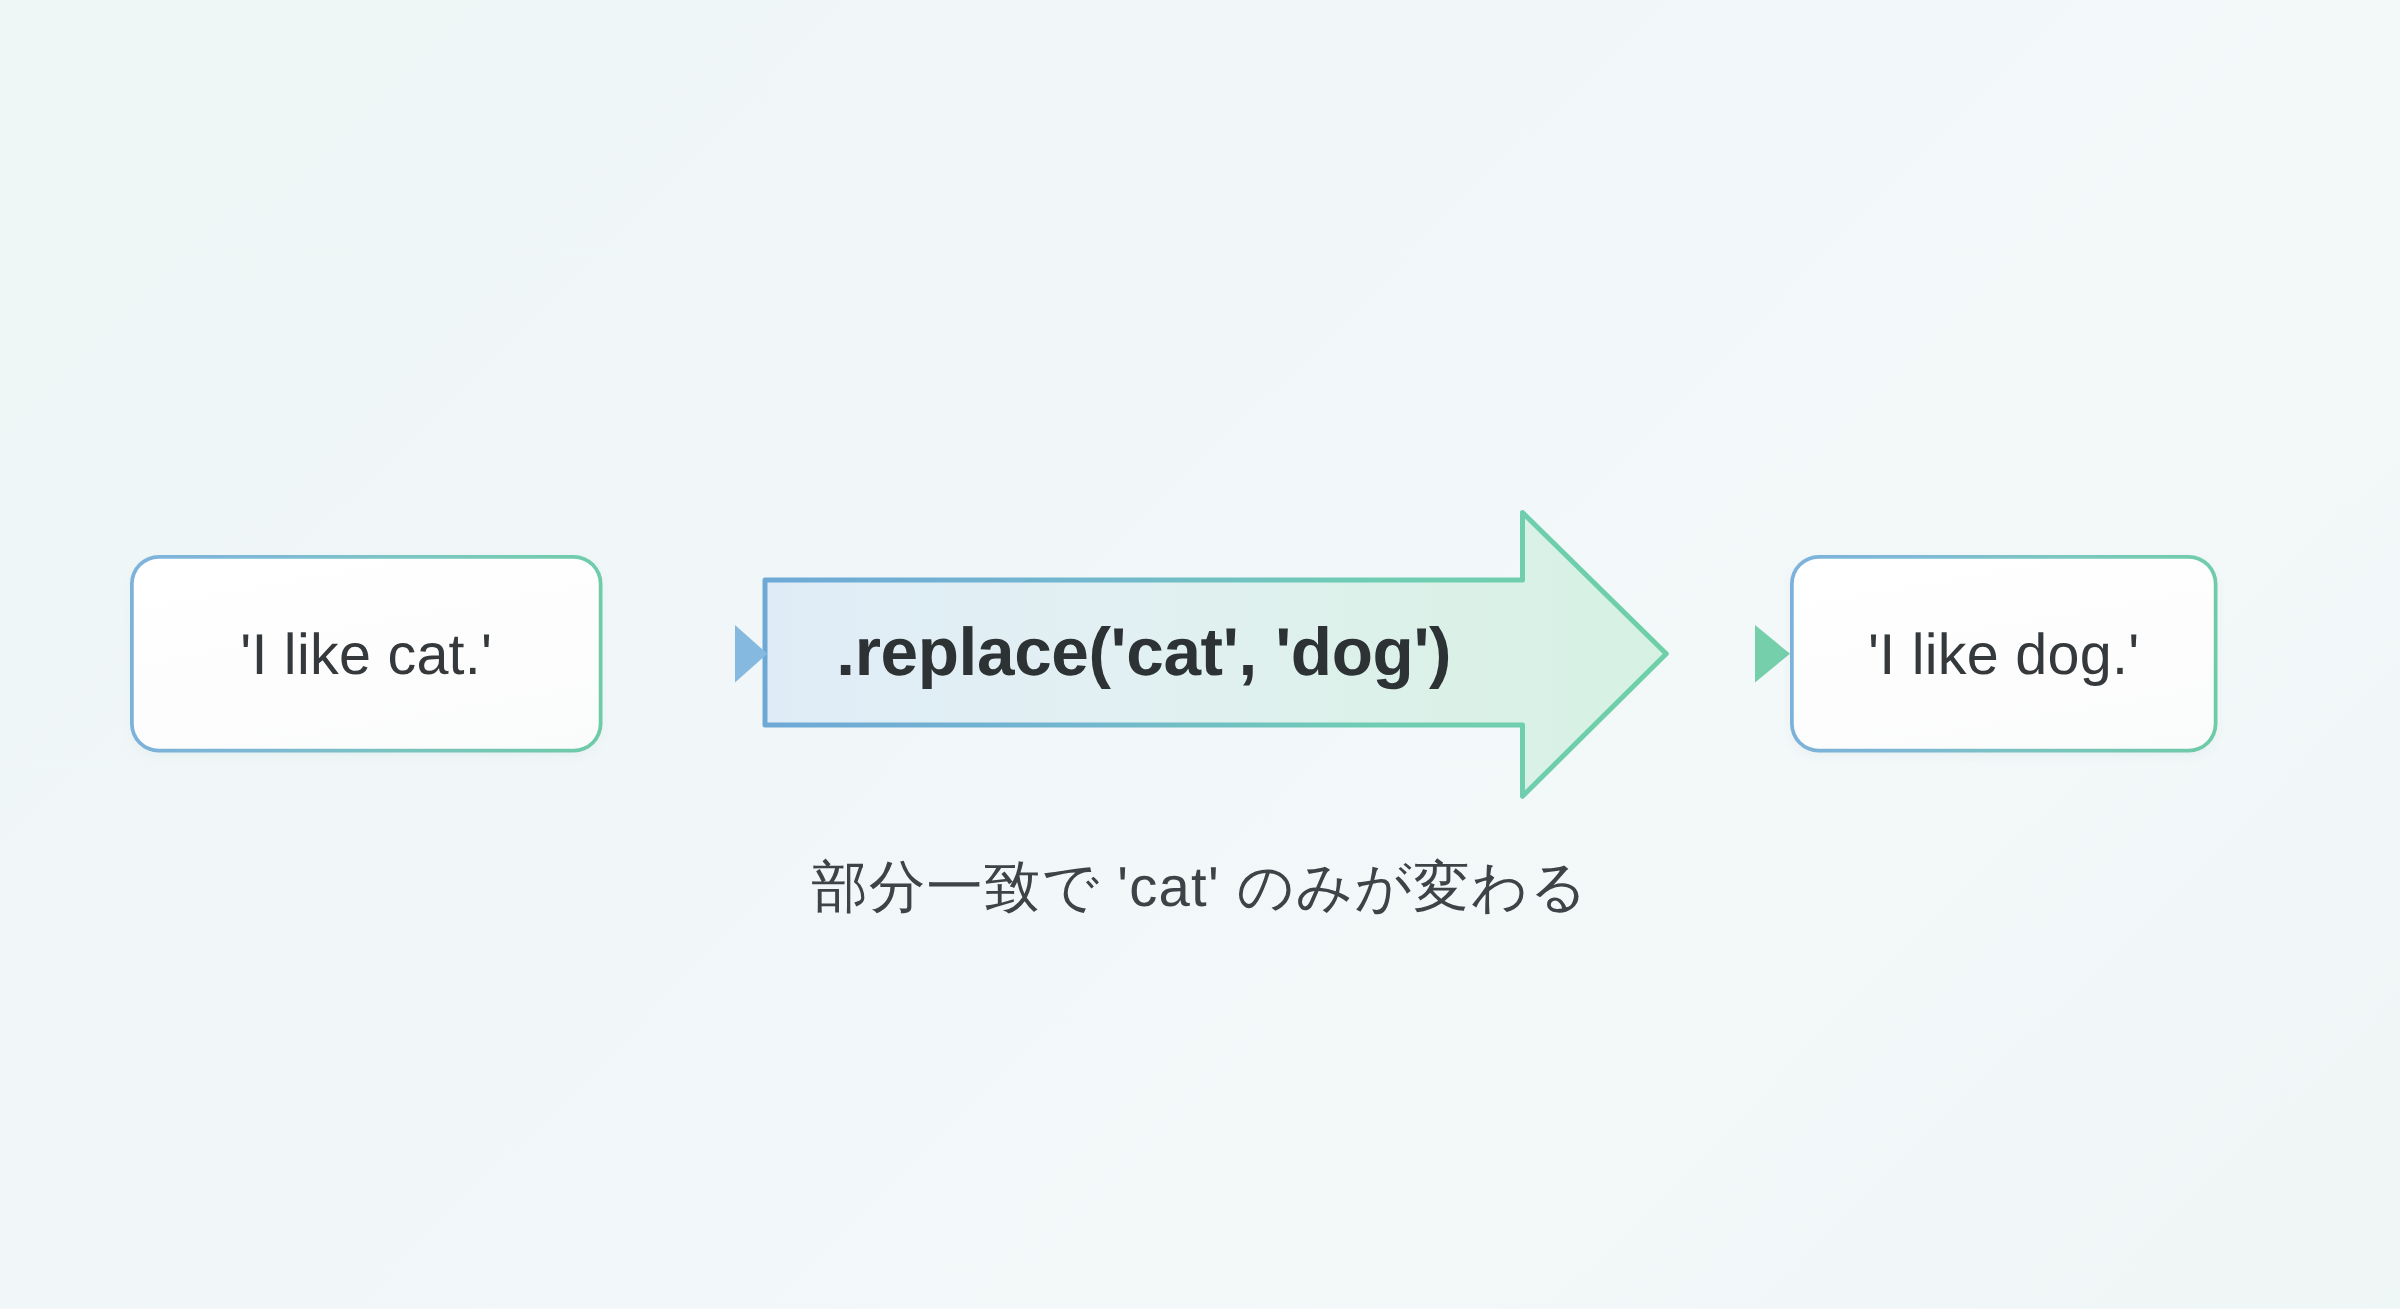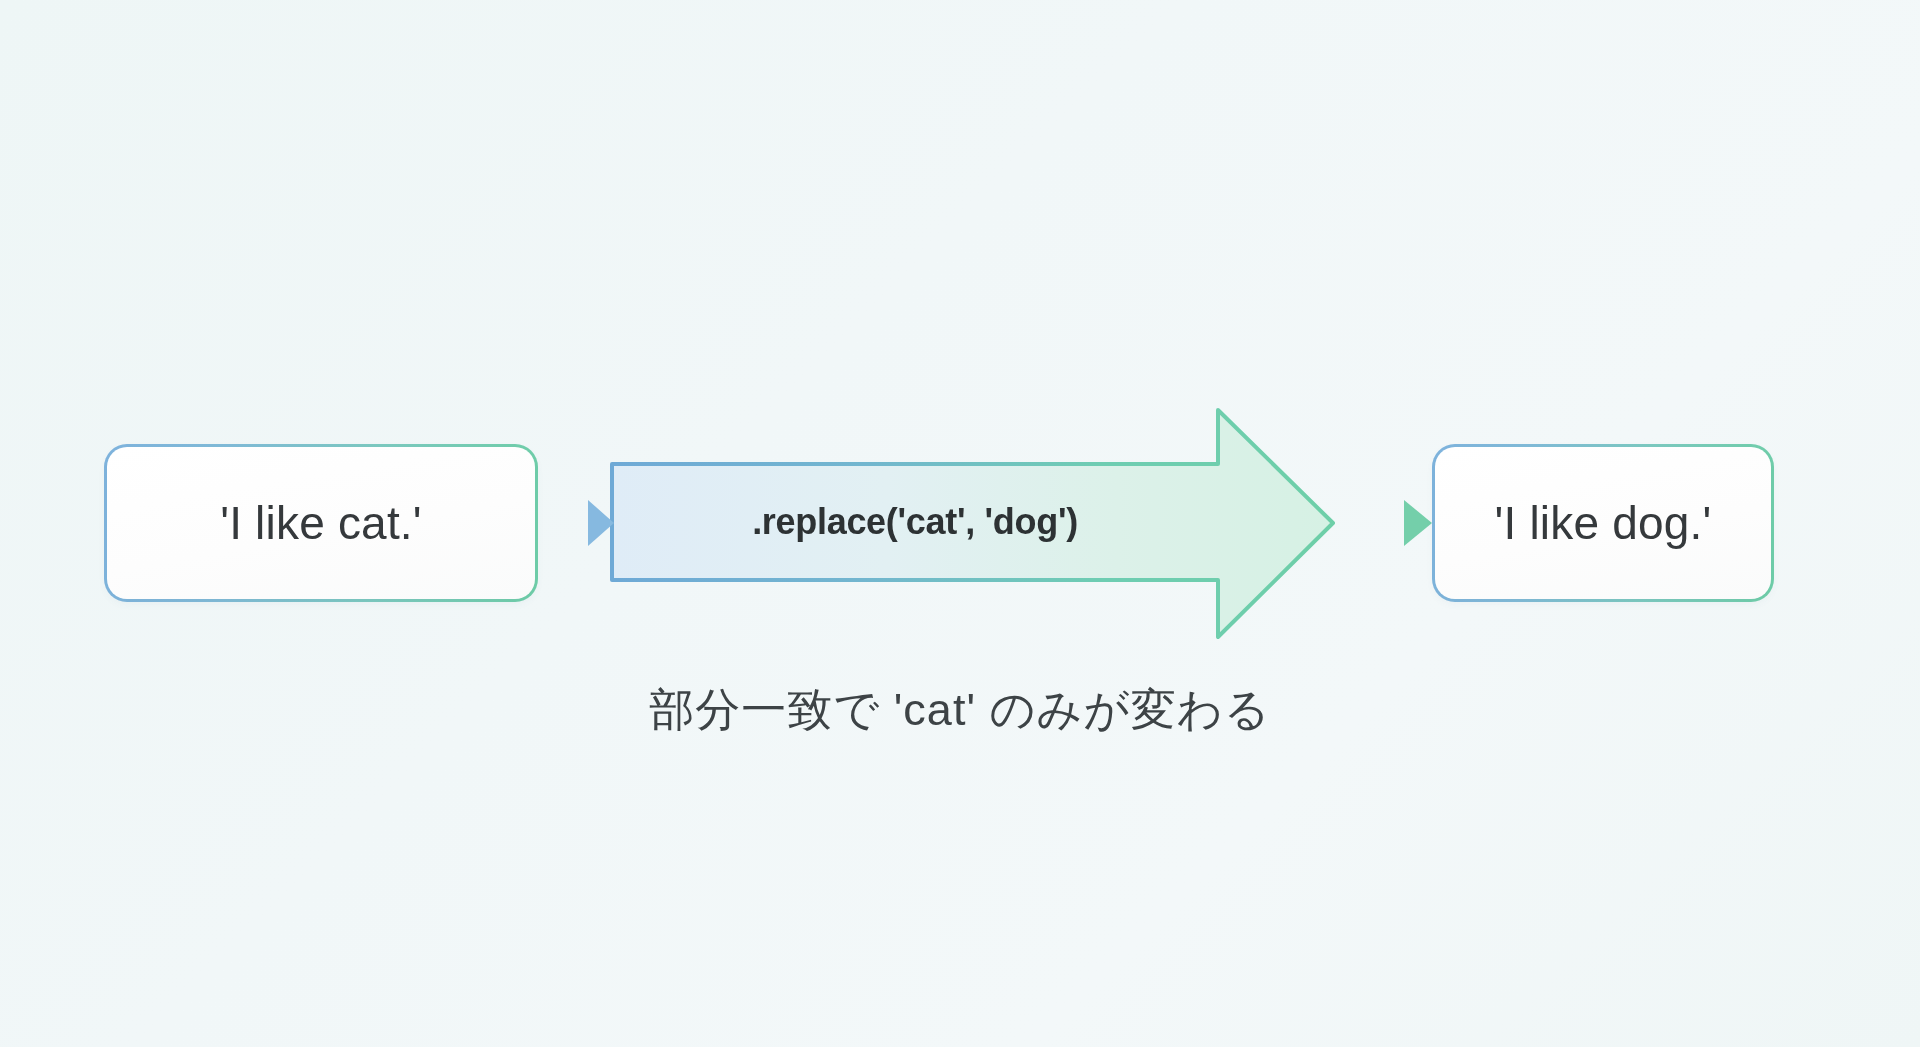--- a/index.html
+++ b/index.html
@@ -45,42 +45,42 @@
   
   .string-box::before {
     content: "";
     position: absolute;
     inset: -3px;
     border-radius: 23px;
     background: linear-gradient(95deg, #7fb4de 0%, #80bbd8 28%, #7ccac0 62%, #6fcfa8 100%);
     z-index: -1;
   }
 
-  #box-input  { left: 107px;  top: 447px; width: 428px; }
+  #box-input  { left: 107px;  top: 447px; width: 372px; }
   #box-output { left: 1435px; top: 447px; width: 336px; }
 
   .string-text {
     font-size: 46px;
     font-weight: 400;
     color: #35393c;
     letter-spacing: 0.2px;
     white-space: nowrap;
   }
 
   
   #code-label {
     position: absolute;
     left: 610px;
     top: 463px;
     width: 610px;
     height: 118px;
     display: flex;
     align-items: center;
     justify-content: center;
-    font-size: 36px;
+    font-size: 54px;
     font-weight: 700;
     color: #2d3234;
     white-space: nowrap;
     letter-spacing: -0.3px;
   }
 
   
   #caption {
     position: absolute;
     left: 0;

